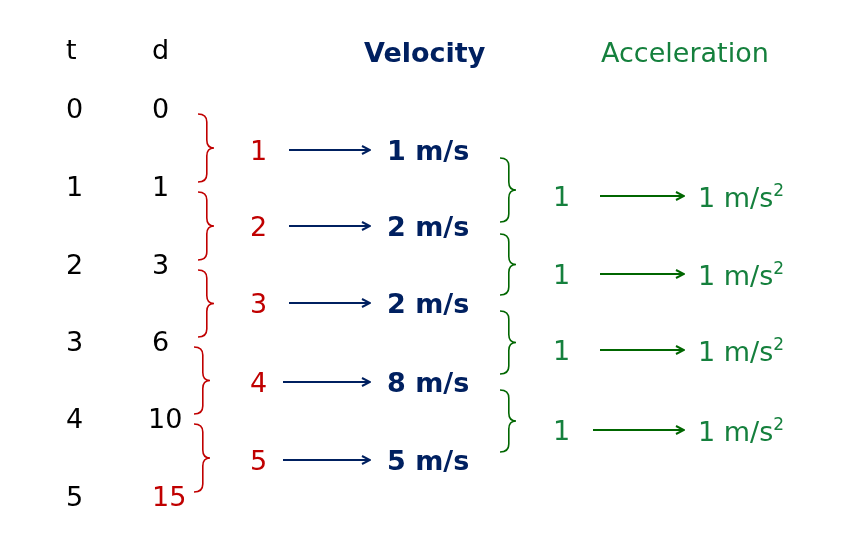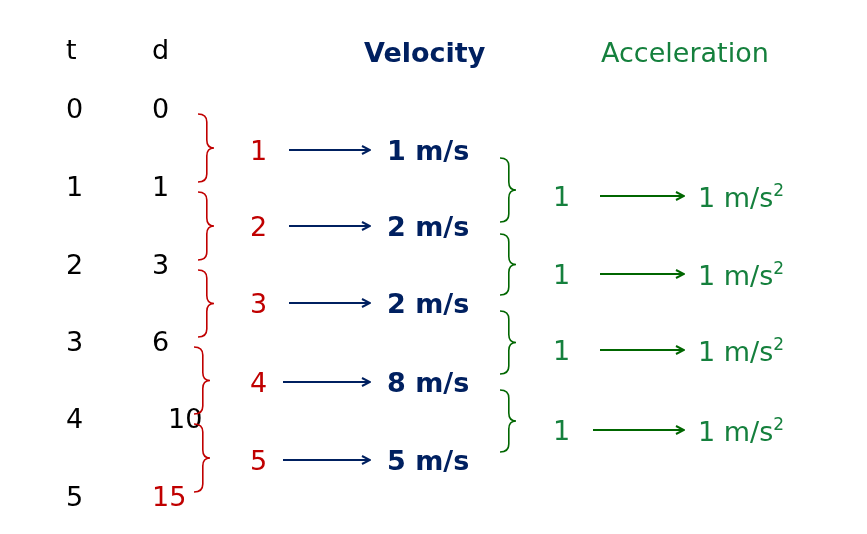--- a/index.html
+++ b/index.html
@@ -26,21 +26,21 @@
   <div id="rows-container">
       <div class="txt black" style="left: 66px; top: 108px;">0</div>
       <div class="txt black" style="left: 152px; top: 108px;">0</div>
       <div class="txt black" style="left: 66px; top: 186px;">1</div>
       <div class="txt black" style="left: 152px; top: 186px;">1</div>
       <div class="txt black" style="left: 66px; top: 264px;">2</div>
       <div class="txt black" style="left: 152px; top: 264px;">3</div>
       <div class="txt black" style="left: 66px; top: 341px;">3</div>
       <div class="txt black" style="left: 152px; top: 341px;">6</div>
       <div class="txt black" style="left: 66px; top: 418px;">4</div>
-      <div class="txt black" style="left: 168px; top: 418px;">10</div>
+      <div class="txt black" style="left: 148px; top: 418px;">10</div>
       <div class="txt black" style="left: 66px; top: 496px;">5</div>
       <div class="txt red bold" style="left: 152px; top: 496px;">15</div>
     </div>
   <div id="diffs-container">
       <div class="txt red" style="left: 250px; top: 150px;">1</div>
       <div class="txt red" style="left: 250px; top: 226px;">2</div>
       <div class="txt red" style="left: 250px; top: 303px;">3</div>
       <div class="txt red" style="left: 250px; top: 382px;">4</div>
       <div class="txt red" style="left: 250px; top: 460px;">5</div>
     </div>

